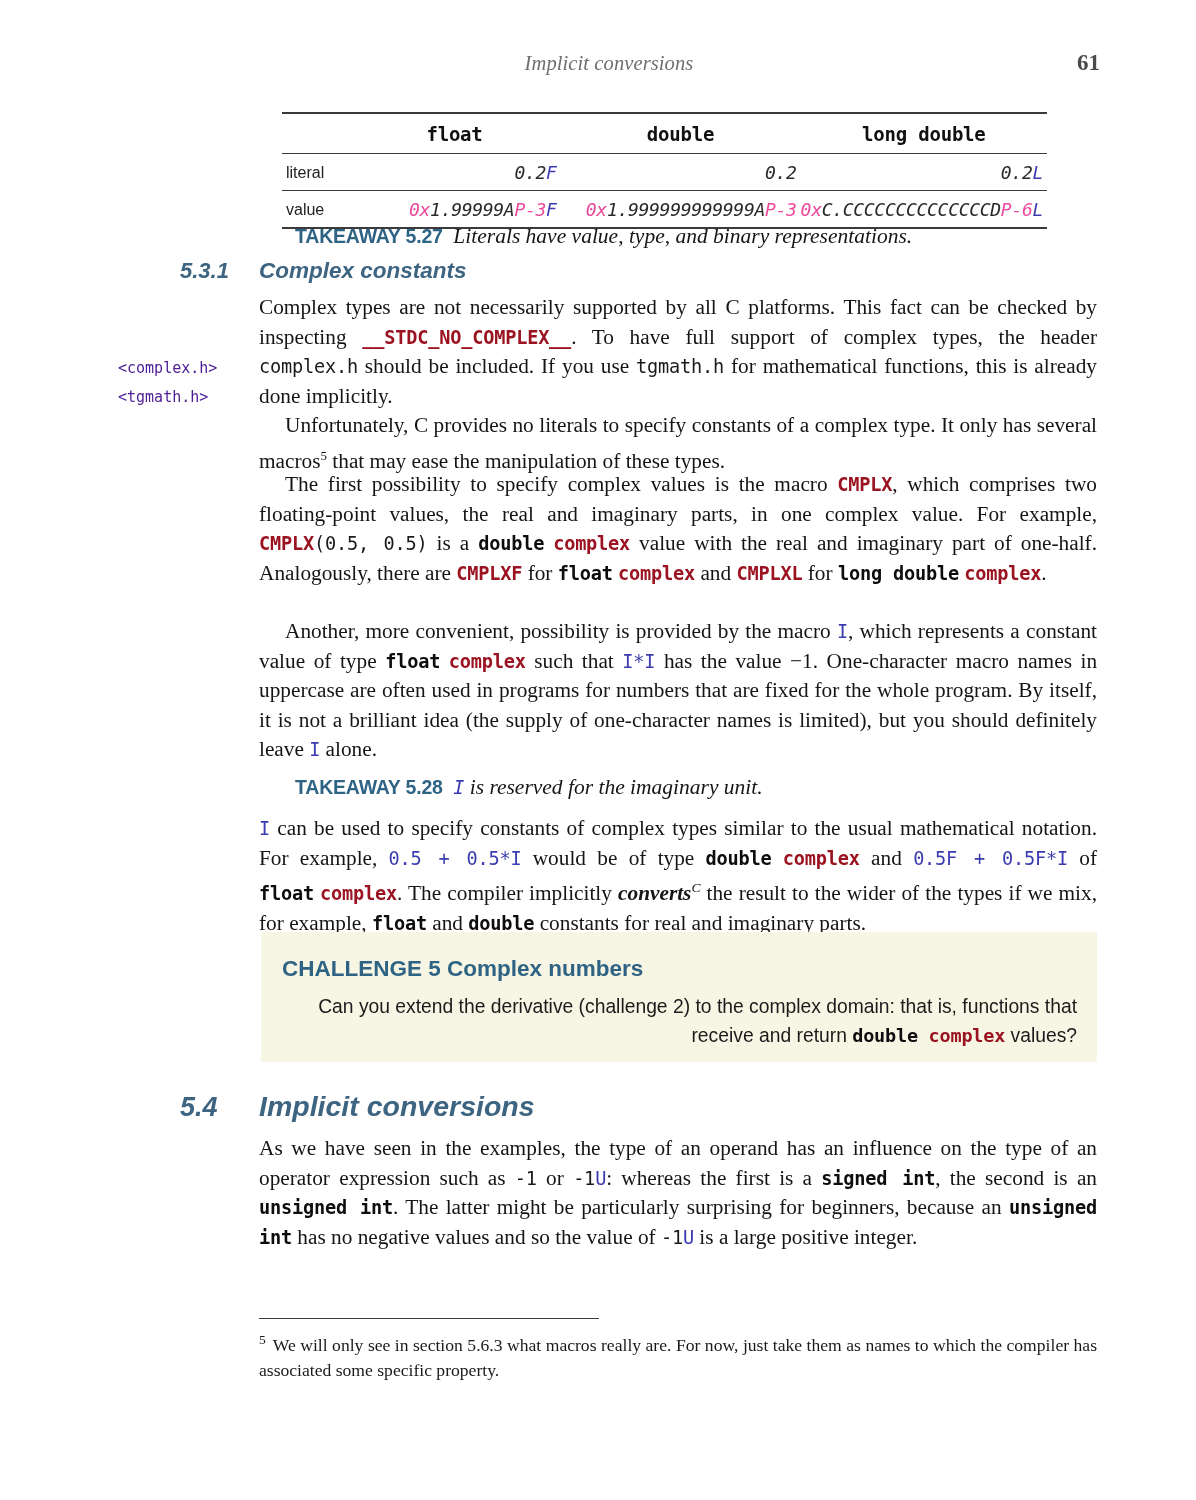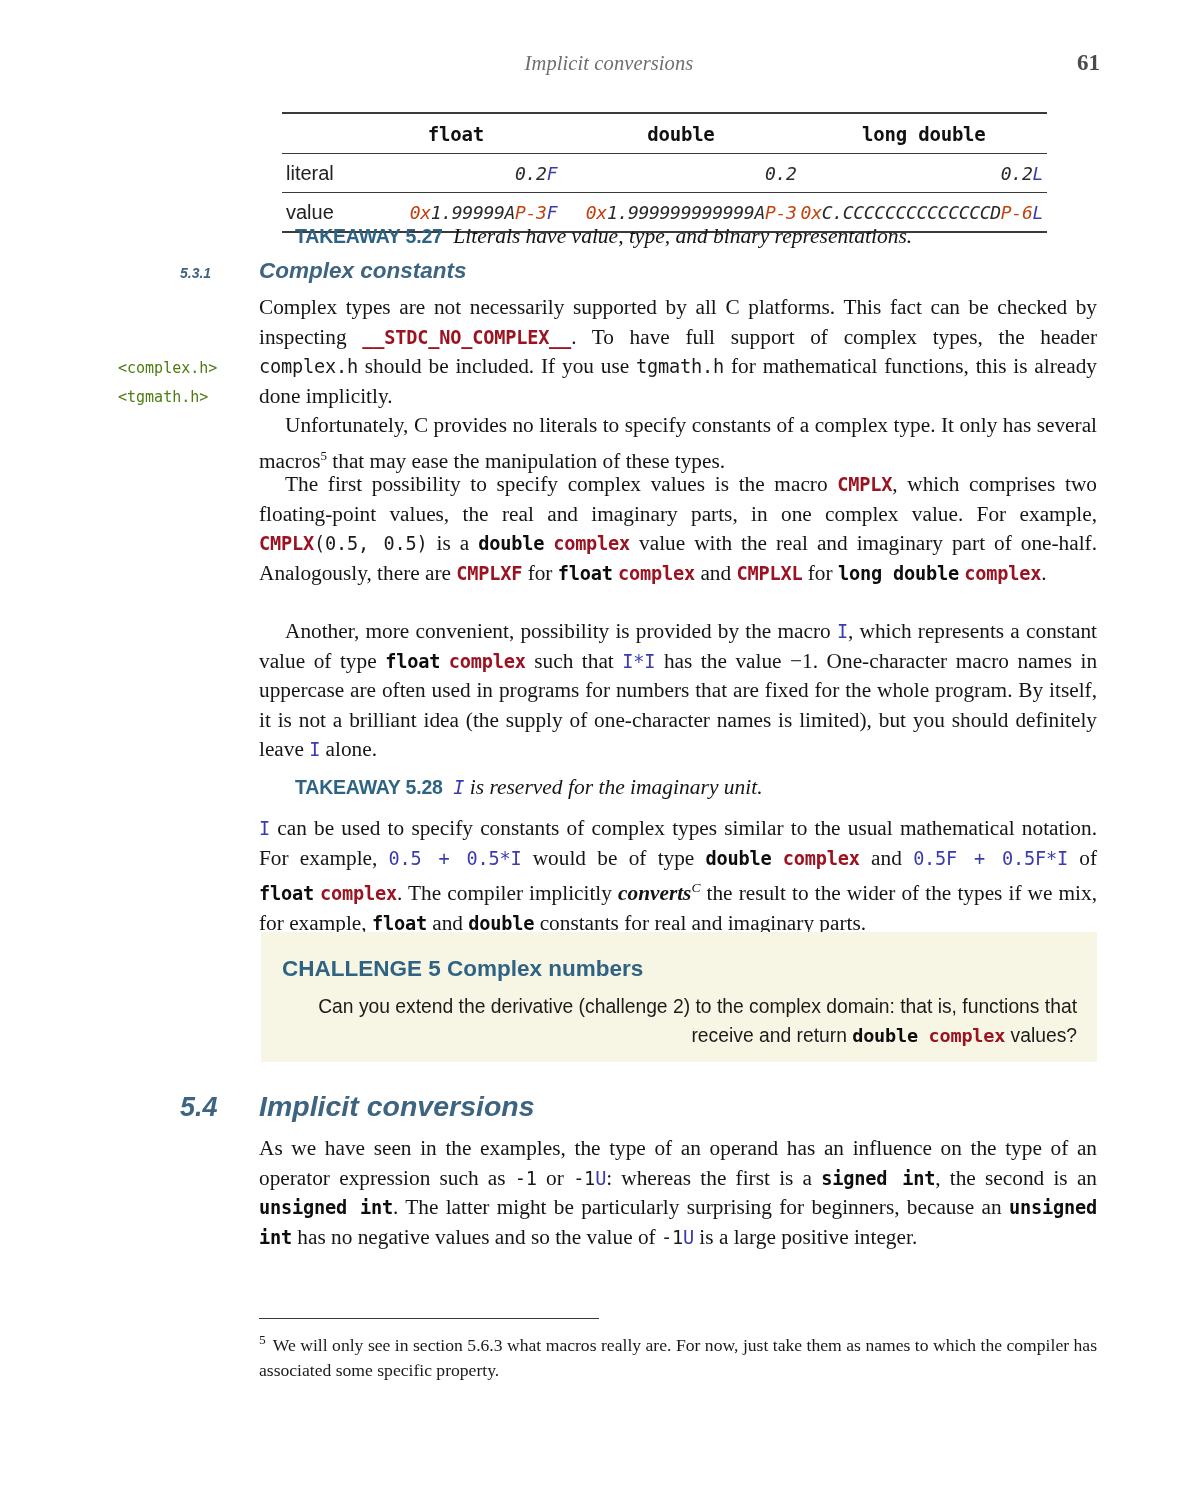--- a/index.html
+++ b/index.html
@@ -70,37 +70,37 @@
     font-weight: bold;
     text-align: center;
     padding: 9px 0 8px 0;
     color: #111;
     font-family: "DejaVu Sans Mono", monospace;
     letter-spacing: -0.2px;
   }
   table.vals tr.head th.blank { width: 76px; }
   table.vals td.rowlabel {
     font-family: "Liberation Sans", sans-serif;
-    font-size: 20px;
+    font-size: 16px;
     text-align: left;
     padding: 8px 0 7px 4px;
     color: #222;
     white-space: nowrap;
   }
   table.vals td.val {
     text-align: right;
     font-size: 18px;
     padding: 8px 4px 7px 0;
     color: #2a2a2a;
     white-space: nowrap;
     letter-spacing: -0.3px;
     font-style: italic;
   }
   .sfx { color: #3b3bb0; }
-  .hx  { color: #c2410c; }
+  .hx  { color: #ec4899; }
 
   
   .txtblock {
     position: absolute;
     left: 259px;
     width: 838px;
     text-align: justify;
     font-size: 21.3px;
     line-height: 29.6px;
     color: #151515;
@@ -138,21 +138,21 @@
     left: 180px;
     width: 900px;
     color: #3d6480;
     font-family: "Liberation Sans", sans-serif;
     font-weight: bold;
     font-style: italic;
   }
   .sec-h3 .num {
     display: inline-block;
     width: 79px;
-    font-size: 14px;
+    font-size: 22px;
   }
   .sec-h3 .ttl { font-size: 22.5px; }
 
   .sec-h2 {
     position: absolute;
     left: 180px;
     width: 900px;
     color: #3d6480;
     font-family: "Liberation Sans", sans-serif;
     font-weight: bold;
@@ -166,21 +166,21 @@
   .sec-h2 .ttl { font-size: 28.5px; }
 
   
   .marginnote {
     position: absolute;
     left: 118px;
     width: 132px;
     text-align: left;
     font-family: "DejaVu Sans Mono", monospace;
     font-size: 15px;
-    color: #4d7c0f;
+    color: #4c1d95;
     line-height: 26px;
   }
   .kw {
     font-family: "DejaVu Sans Mono", monospace;
     font-size: 18.6px;
     font-weight: bold;
     color: #0d0d0d;
     letter-spacing: -0.2px;
   }
   .macro {

